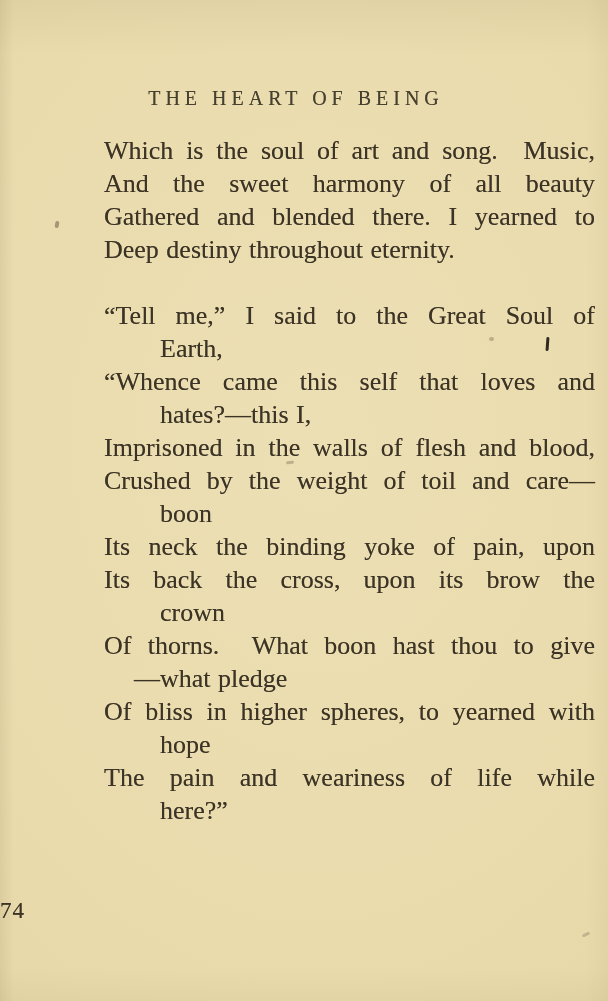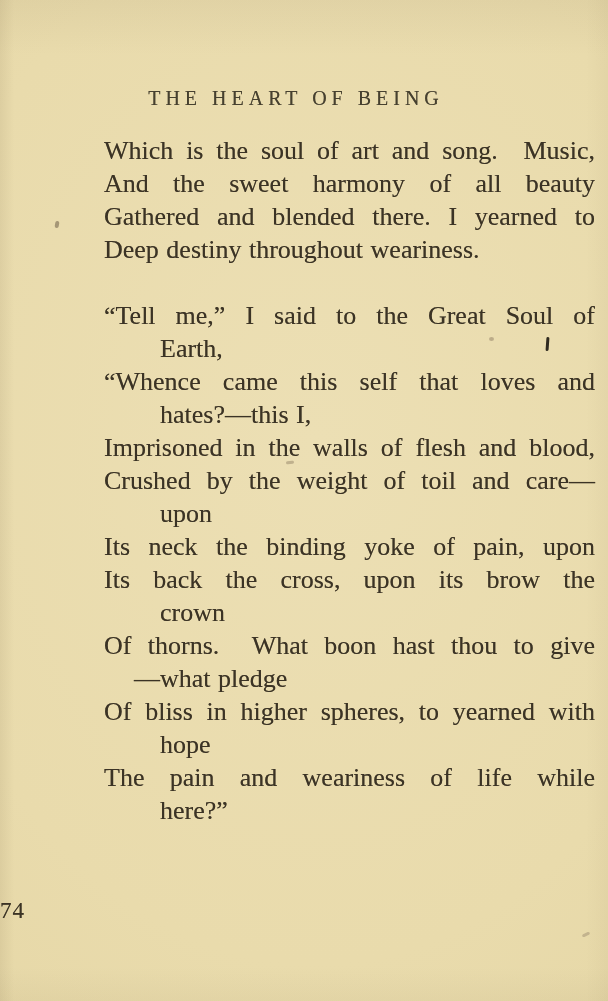--- a/index.html
+++ b/index.html
@@ -116,30 +116,30 @@
 
 <div class="page">
 
   <div class="running-header">THE HEART OF BEING</div>
 
   <div class="poem">
     <div class="stanza stanza-1">
       <div class="line j">Which is the soul of art and song.&nbsp; Music,</div>
       <div class="line j">And the sweet harmony of all beauty</div>
       <div class="line j">Gathered and blended there. I yearned to</div>
-      <div class="line">Deep destiny throughout weariness.</div>
+      <div class="line">Deep destiny throughout eternity.</div>
     </div>
     <div class="stanza stanza-2">
       <div class="line j">“Tell me,” I said to the Great Soul of</div>
       <div class="line c">Earth,</div>
       <div class="line j">“Whence came this self that loves and</div>
       <div class="line c">hates?—this I,</div>
       <div class="line j">Imprisoned in the walls of flesh and blood,</div>
       <div class="line j">Crushed by the weight of toil and care—</div>
-      <div class="line c">upon</div>
+      <div class="line c">boon</div>
       <div class="line j">Its neck the binding yoke of pain, upon</div>
       <div class="line j">Its back the cross, upon its brow the</div>
       <div class="line c">crown</div>
       <div class="line j">Of thorns.&nbsp; What boon hast thou to give</div>
       <div class="line c2">—what pledge</div>
       <div class="line j">Of bliss in higher spheres, to yearned with</div>
       <div class="line c">hope</div>
       <div class="line j">The pain and weariness of life while</div>
       <div class="line c">here?”</div>
     </div>

